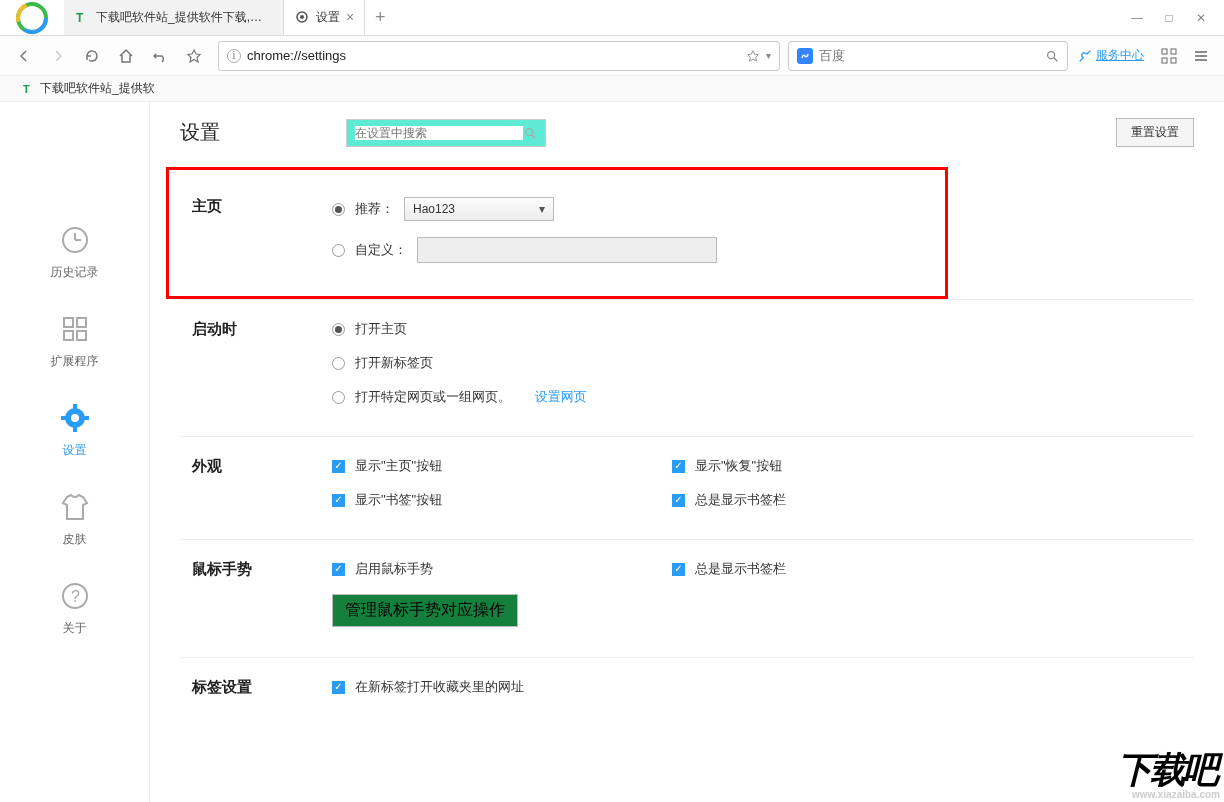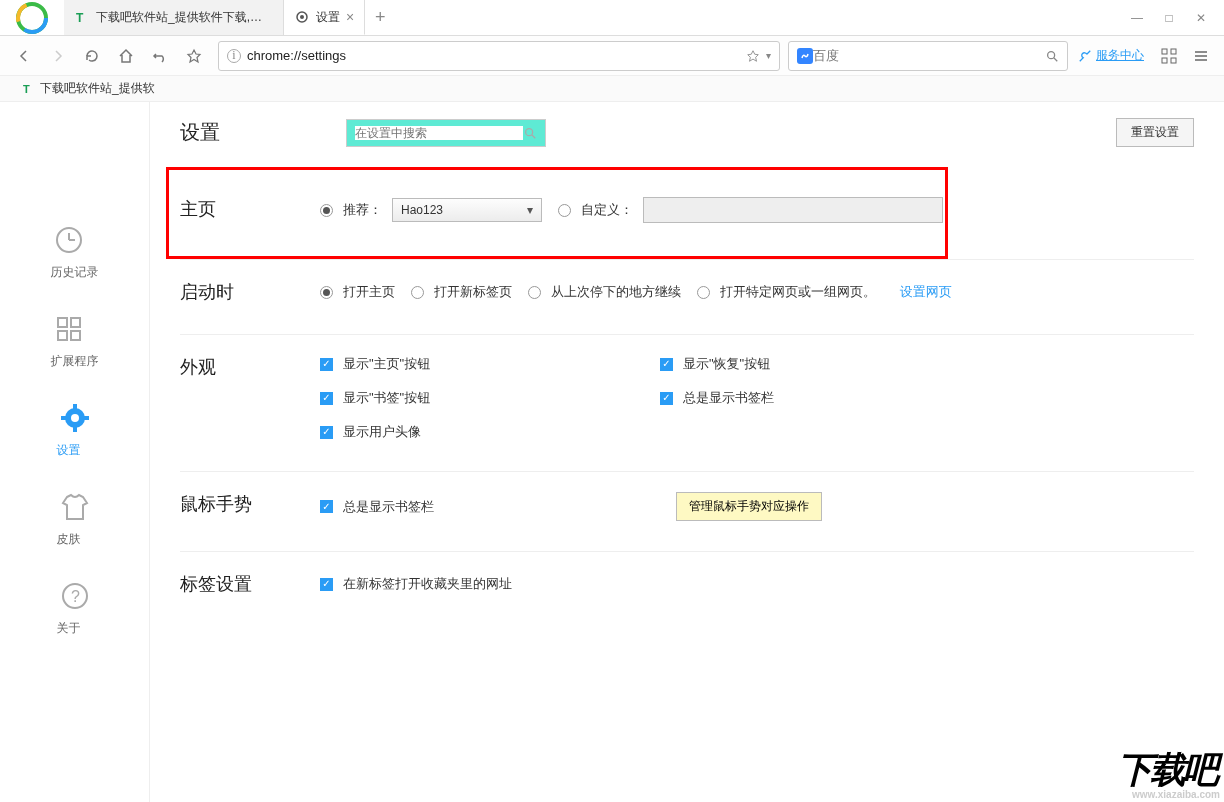--- a/index.html
+++ b/index.html
@@ -18,60 +18,60 @@
 .new-tab { width: 30px; display: flex; align-items: center; justify-content: center; color: #888; font-size: 18px; cursor: pointer; }
 .window-controls { display: flex; align-items: center; gap: 2px; padding-right: 8px; }
 .win-btn { width: 30px; height: 26px; display: flex; align-items: center; justify-content: center; color: #888; cursor: pointer; font-size: 12px; }
 
 .toolbar { height: 40px; display: flex; align-items: center; padding: 0 8px; gap: 2px; border-bottom: 1px solid #eee; background: #fdfdfd; }
 .tb-btn { width: 32px; height: 32px; display: flex; align-items: center; justify-content: center; color: #777; cursor: pointer; border-radius: 4px; }
 .addr-bar { flex: 1; height: 30px; border: 1px solid #ccc; border-radius: 3px; display: flex; align-items: center; padding: 0 8px; gap: 6px; background: #fff; margin: 0 6px; }
 .addr-bar .info-icon { color: #888; font-size: 12px; border: 1px solid #aaa; border-radius: 50%; width: 14px; height: 14px; display: flex; align-items: center; justify-content: center; font-family: serif; }
 .addr-bar .url { flex: 1; font-size: 13px; color: #222; }
 .addr-bar .star { color: #888; }
-.search-bar { width: 280px; height: 30px; border: 1px solid #ccc; border-radius: 3px; display: flex; align-items: center; padding: 0 8px; background: #fff; }
+.search-bar { width: 280px; height: 30px; border: 1px solid #ccc; border-radius: 3px; display: flex; align-items: center; padding: 0 8px; gap: 6px; background: #fff; }
 .search-bar .se-icon { width: 16px; height: 16px; background: #3385ff; border-radius: 3px; display: flex; align-items: center; justify-content: center; color: #fff; font-size: 10px; }
 .search-bar input { border: none; outline: none; flex: 1; font-size: 13px; color: #999; background: transparent; }
 .service-link { display: flex; align-items: center; gap: 4px; color: #2a9cf5; font-size: 12px; padding: 0 8px; cursor: pointer; text-decoration: underline; }
 .qr-btn, .menu-btn { width: 30px; height: 30px; display: flex; align-items: center; justify-content: center; color: #666; cursor: pointer; }
 
 .bookmarks-bar { height: 26px; display: flex; align-items: center; padding: 0 16px; font-size: 12px; color: #333; background: #fafafa; border-bottom: 1px solid #eee; }
 .bookmark-item { display: flex; align-items: center; gap: 4px; padding: 2px 6px; cursor: pointer; }
 .bookmark-item .favicon-mini { width: 14px; height: 14px; }
 
 .page-body { display: flex; height: calc(100% - 102px); }
 .sidebar { width: 150px; border-right: 1px solid #eee; padding-top: 120px; display: flex; flex-direction: column; align-items: center; gap: 30px; }
-.sb-item { display: flex; flex-direction: column; gap: 6px; cursor: pointer; color: #666; font-size: 12px; }
+.sb-item { display: flex; flex-direction: column; align-items: center; gap: 6px; cursor: pointer; color: #666; font-size: 12px; }
 .sb-item.active { color: #2a9cf5; }
 .sb-item .sb-icon { width: 36px; height: 36px; display: flex; align-items: center; justify-content: center; }
 
 .main { flex: 1; overflow-y: auto; padding: 16px 30px 140px 30px; position: relative; }
 .settings-header { display: flex; align-items: center; gap: 16px; margin: 0 0 20px 0; }
 .settings-title { font-size: 20px; color: #222; margin-right: 40px; width: 110px; }
 .settings-search { width: 200px; height: 28px; border: 1px solid #ccc; display: flex; align-items: center; padding: 0 8px; background: #5eead4; }
 .settings-search input { border: none; outline: none; flex: 1; font-size: 12px; color: #999; }
 .reset-btn { margin-left: auto; padding: 5px 14px; border: 1px solid #bbb; background: #f5f5f5; font-size: 12px; color: #333; cursor: pointer; }
 
 .section { padding: 20px 0 30px 0; border-bottom: 1px solid #eee; display: flex; }
 .section:last-child { border-bottom: none; }
-.section-title { width: 140px; font-size: 18px; color: #222; font-weight: normal; flex-shrink: 0; }
-.section-body { flex: 1; display: flex; flex-direction: row; gap: 16px; font-size: 13px; color: #333; }
+.section-title { width: 140px; font-size: 15px; color: #222; font-weight: bold; flex-shrink: 0; margin-left: 12px; }
+.section-body { flex: 1; display: flex; flex-direction: column; gap: 16px; font-size: 13px; color: #333; }
 .radio-row { display: flex; align-items: center; gap: 10px; }
 .radio { width: 13px; height: 13px; border: 1px solid #999; border-radius: 50%; display: inline-flex; align-items: center; justify-content: center; cursor: pointer; }
 .radio.checked::after { content: ""; width: 7px; height: 7px; background: #555; border-radius: 50%; }
 .checkbox { width: 13px; height: 13px; border: 1px solid #999; display: inline-flex; align-items: center; justify-content: center; cursor: pointer; background: #fff; }
 .checkbox.checked { background: #2a9cf5; border-color: #2a9cf5; }
 .checkbox.checked::after { content: "✓"; color: #fff; font-size: 10px; line-height: 1; }
 .check-row { display: flex; align-items: center; gap: 10px; }
 .two-col { display: grid; grid-template-columns: 340px 1fr; row-gap: 16px; }
 .dropdown { width: 150px; height: 24px; border: 1px solid #bbb; background: linear-gradient(#fdfdfd,#ececec); display: flex; align-items: center; padding: 0 8px; font-size: 12px; color: #333; position: relative; cursor: pointer; }
 .dropdown::after { content: "▾"; position: absolute; right: 8px; color: #555; }
 .text-input { width: 300px; height: 26px; border: 1px solid #bbb; background: #eee; padding: 0 6px; }
 .link-blue { color: #2a9cf5; cursor: pointer; }
-.action-btn { padding: 5px 12px; border: 1px solid #bbb; background: #fef9c3; font-size: 12px; width: fit-content; cursor: pointer; }
+.action-btn { padding: 5px 12px; border: 1px solid #bbb; background: #15803d; font-size: 16px; width: fit-content; cursor: pointer; }
 
 .highlight-box { position: absolute; border: 3px solid #f00; pointer-events: none; }
 .watermark { position: absolute; right: 4px; bottom: 2px; font-size: 10px; color: #ccc; font-weight: bold; }
 .dl-badge { position: absolute; right: 8px; bottom: 16px; color: #000; font-size: 36px; font-weight: 900; font-style: italic; letter-spacing: -3px; line-height: 0.85; }
 
 svg { display: block; }
 </style>
 </head>
 <body>
 
@@ -301,24 +301,20 @@
       <div class="section-title">启动时</div>
       <div class="section-body">
         <div class="radio-row">
             <span class="radio checked"></span>
             <span>打开主页</span>
           </div>
         <div class="radio-row">
             <span class="radio"></span>
             <span>打开新标签页</span>
           </div>
-        <div class="radio-row">
-            <span class="radio"></span>
-            <span>从上次停下的地方继续</span>
-          </div>
         <div class="radio-row"><span class="radio"></span><span>打开特定网页或一组网页。</span>&nbsp;<span class="link-blue">设置网页</span></div>
       </div>
     </div>
 
     <div class="section">
       <div class="section-title">外观</div>
       <div class="section-body">
         <div class="two-col">
           <div class="check-row">
               <span class="checkbox checked"></span>
@@ -329,32 +325,32 @@
               <span>显示"恢复"按钮</span>
             </div>
           <div class="check-row">
               <span class="checkbox checked"></span>
               <span>显示"书签"按钮</span>
             </div>
           <div class="check-row">
               <span class="checkbox checked"></span>
               <span>总是显示书签栏</span>
             </div>
-          <div class="check-row">
-              <span class="checkbox checked"></span>
-              <span>显示用户头像</span>
-            </div>
         </div>
       </div>
     </div>
 
     <div class="section">
       <div class="section-title">鼠标手势</div>
       <div class="section-body">
         <div class="two-col">
+          <div class="check-row">
+              <span class="checkbox checked"></span>
+              <span>启用鼠标手势</span>
+            </div>
           <div class="check-row">
               <span class="checkbox checked"></span>
               <span>总是显示书签栏</span>
             </div>
         </div>
         <button class="action-btn">管理鼠标手势对应操作</button>
       </div>
     </div>
 
     <div class="section">

